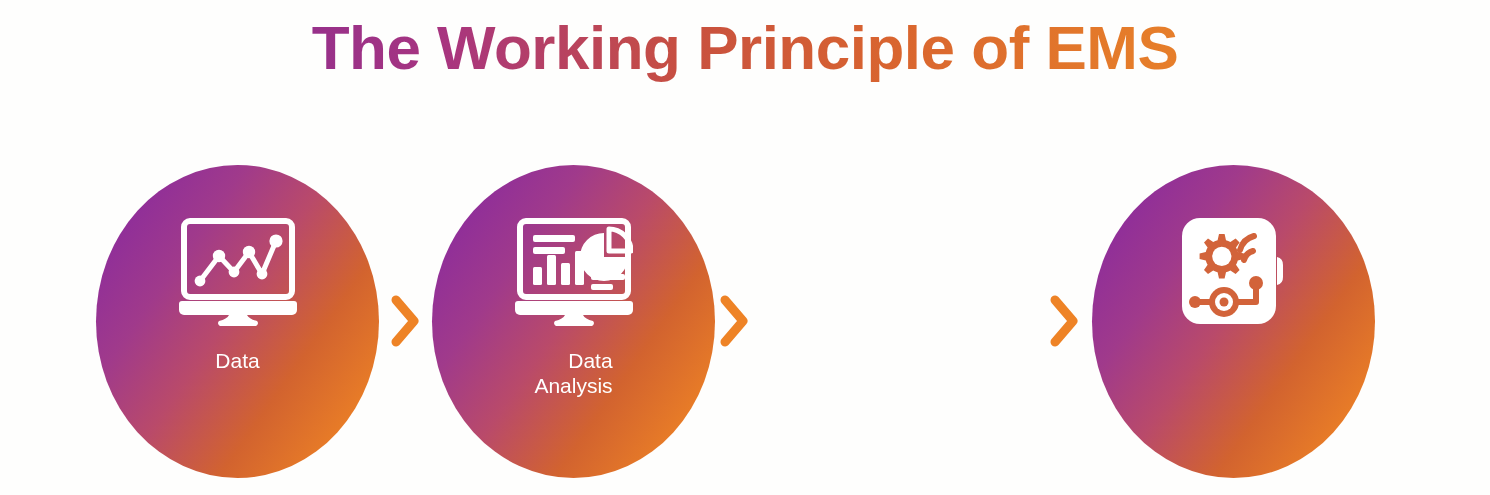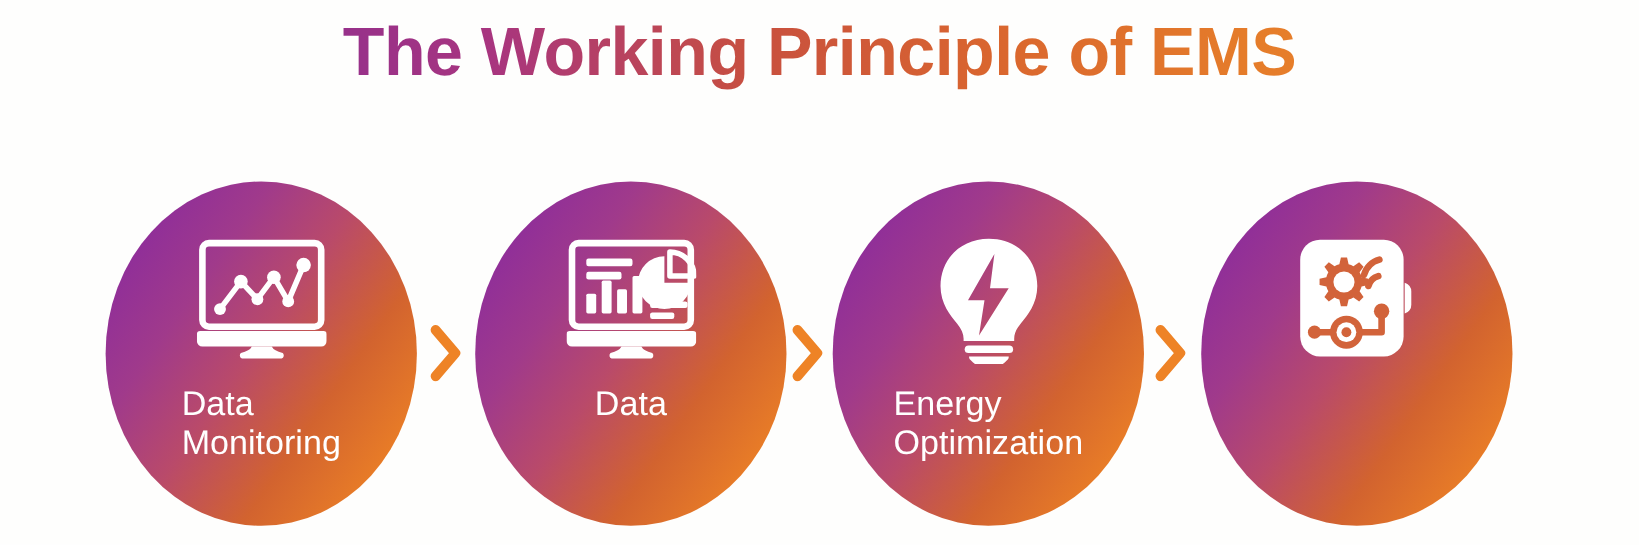--- a/index.html
+++ b/index.html
@@ -85,24 +85,24 @@
     height: 120px;
     display: flex;
     align-items: center;
     justify-content: center;
   }
   .icon-wrap svg { display: block; }
 
   .step-label {
     margin-top: 16px;
     color: #ffffff;
-    font-size: 31px;
+    font-size: 21px;
     font-weight: 400;
     line-height: 1.17;
-    text-align: left;
+    text-align: right;
     white-space: nowrap;
   }
   .step-label .l2 { display: block; }
 
   
   .chev {
     position: absolute;
     top: 295px;
     width: 30px;
     height: 52px;
@@ -138,21 +138,20 @@
             <circle cx="97" cy="24" r="6.6"></circle>
           </g>
           <g fill="#ffffff">
             <path d="M3 84 H115 a3 3 0 0 1 3 3 v6 a5 5 0 0 1 -5 5 H5 a5 5 0 0 1 -5 -5 v-6 a3 3 0 0 1 3 -3 z"></path>
             <path d="M40 104 q8 -2 10 -6 h18 q2 4 10 6 a3 3 0 0 1 -1 5 H41 a3 3 0 0 1 -1 -5 z"></path>
           </g>
         </svg>
       </div>
       <div class="step-label">
         <span>Data</span>
-        <span class="l2">Monitoring</span>
       </div>
     </div>
 
     <div class="step step-1">
       <div class="icon-wrap">
         <svg width="118" height="112" viewBox="0 0 118 112" aria-hidden="true">
           <g fill="none" stroke="#ffffff" stroke-width="6" stroke-linejoin="round">
             <rect x="5" y="4" width="108" height="76" rx="6"></rect>
           </g>
           <g fill="#ffffff">
@@ -168,46 +167,24 @@
             <rect x="76" y="67" width="22" height="6" rx="2"></rect>
           </g>
           <g fill="#ffffff">
             <path d="M3 84 H115 a3 3 0 0 1 3 3 v6 a5 5 0 0 1 -5 5 H5 a5 5 0 0 1 -5 -5 v-6 a3 3 0 0 1 3 -3 z"></path>
             <path d="M40 104 q8 -2 10 -6 h18 q2 4 10 6 a3 3 0 0 1 -1 5 H41 a3 3 0 0 1 -1 -5 z"></path>
           </g>
         </svg>
       </div>
       <div class="step-label">
         <span>Data</span>
+        <span class="l2">Analysis</span>
       </div>
     </div>
 
-    <div class="step step-2">
-      <div class="icon-wrap">
-        <svg width="104" height="116" viewBox="0 0 104 116" aria-hidden="true">
-          <path fill="#ffffff" fill-rule="evenodd" d="
-            M52 2
-            C26 2 8 21 8 45
-            c0 16 9 27 15 34
-            c4 5 6 9 6 14
-            v2 h46 v-2
-            c0 -5 2 -9 6 -14
-            c6 -7 15 -18 15 -34
-            C96 21 78 2 52 2 z
-            M57 16 L33 58 h15 l-5 32 L70 47 H53 l4 -31 z
-          "></path>
-          <rect x="30" y="99" width="44" height="7" rx="3.5" fill="#ffffff"></rect>
-          <path d="M34 109 h36 a4 4 0 0 1 -2 4 a22 22 0 0 1 -32 0 a4 4 0 0 1 -2 -4 z" fill="#ffffff"></path>
-        </svg>
-      </div>
-      <div class="step-label">
-        <span>Energy</span>
-        <span class="l2">Optimization</span>
-      </div>
-    </div>
 
     <div class="step step-3">
       <div class="icon-wrap">
         <svg width="120" height="118" viewBox="0 0 120 118" aria-hidden="true">
           <path d="M103 43 a8 8 0 0 1 6 8 v12 a8 8 0 0 1 -6 8 z" fill="#ffffff"></path>
           <rect x="8" y="4" width="94" height="106" rx="18" fill="#ffffff"></rect>
           <g fill="none" stroke="#d2633a" stroke-width="6" stroke-linecap="round">
             <path d="M66 36 a20 20 0 0 1 14 -14"></path>
             <path d="M70 46 a13 13 0 0 1 9 -9"></path>
           </g>

